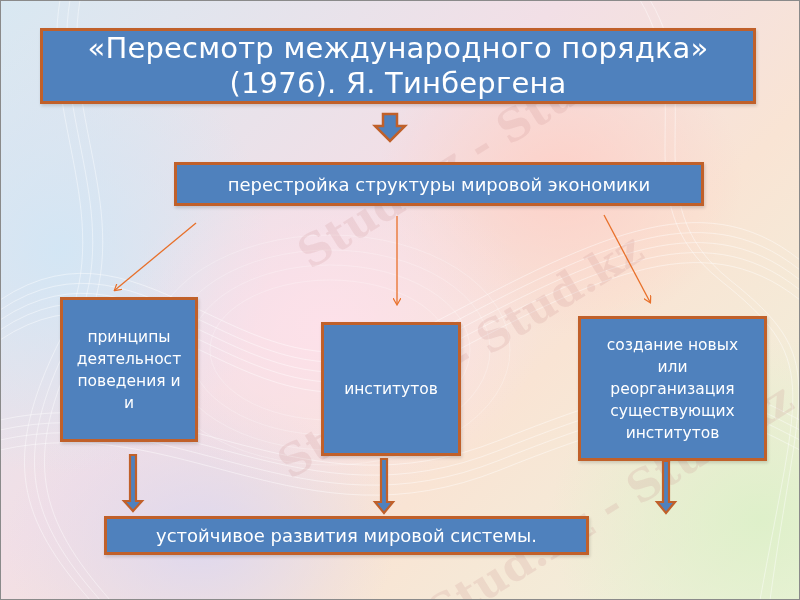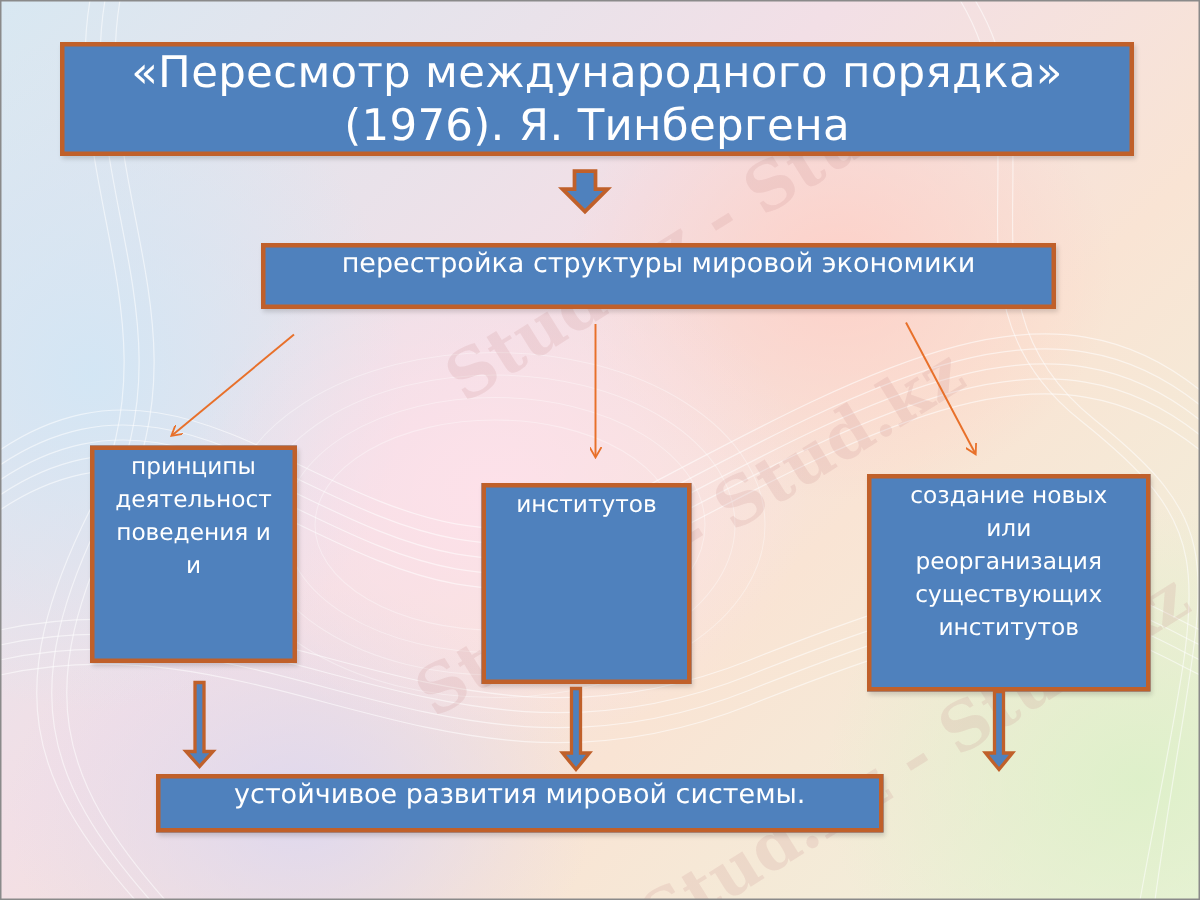--- a/index.html
+++ b/index.html
@@ -12,21 +12,21 @@
       radial-gradient(ellipse 300px 260px at 760px 520px, rgba(220,240,200,0.9), rgba(220,240,200,0) 70%),
       radial-gradient(ellipse 280px 300px at 60px 250px, rgba(210,230,245,0.95), rgba(210,230,245,0) 75%),
       radial-gradient(ellipse 260px 200px at 200px 540px, rgba(220,215,240,0.9), rgba(220,215,240,0) 75%),
       linear-gradient(135deg, #d8e8f2 0%, #f2dfe6 40%, #f9e4d4 65%, #eef3dc 100%);
   }
   .frame { position:absolute; inset:0; border:1px solid #8a8a8a; pointer-events:none; }
   .bg-lines { position:absolute; inset:0; }
   .box {
     position:absolute; box-sizing:border-box;
     background:#4f81bd; border:3px solid #c0602a;
-    color:#ffffff; display:flex; justify-content:center;
+    color:#ffffff; display:flex; align-items:center; justify-content:center;
     text-align:center; box-shadow: 1px 2px 3px rgba(0,0,0,0.15);
   }
   .title { left:40px; top:28px; width:716px; height:76px; font-size:29px; line-height:35px; letter-spacing:0.2px; }
   .sub { left:174px; top:162px; width:530px; height:44px; font-size:18px; }
   .card { font-size:15.5px; line-height:22px; padding:0 4px; }
   .left { left:60px; top:297px; width:138px; height:145px; }
   .mid { left:321px; top:322px; width:140px; height:134px; }
   .right { left:578px; top:316px; width:189px; height:145px; }
   .bottom { left:104px; top:516px; width:485px; height:39px; font-size:18px; }
   .watermark {

